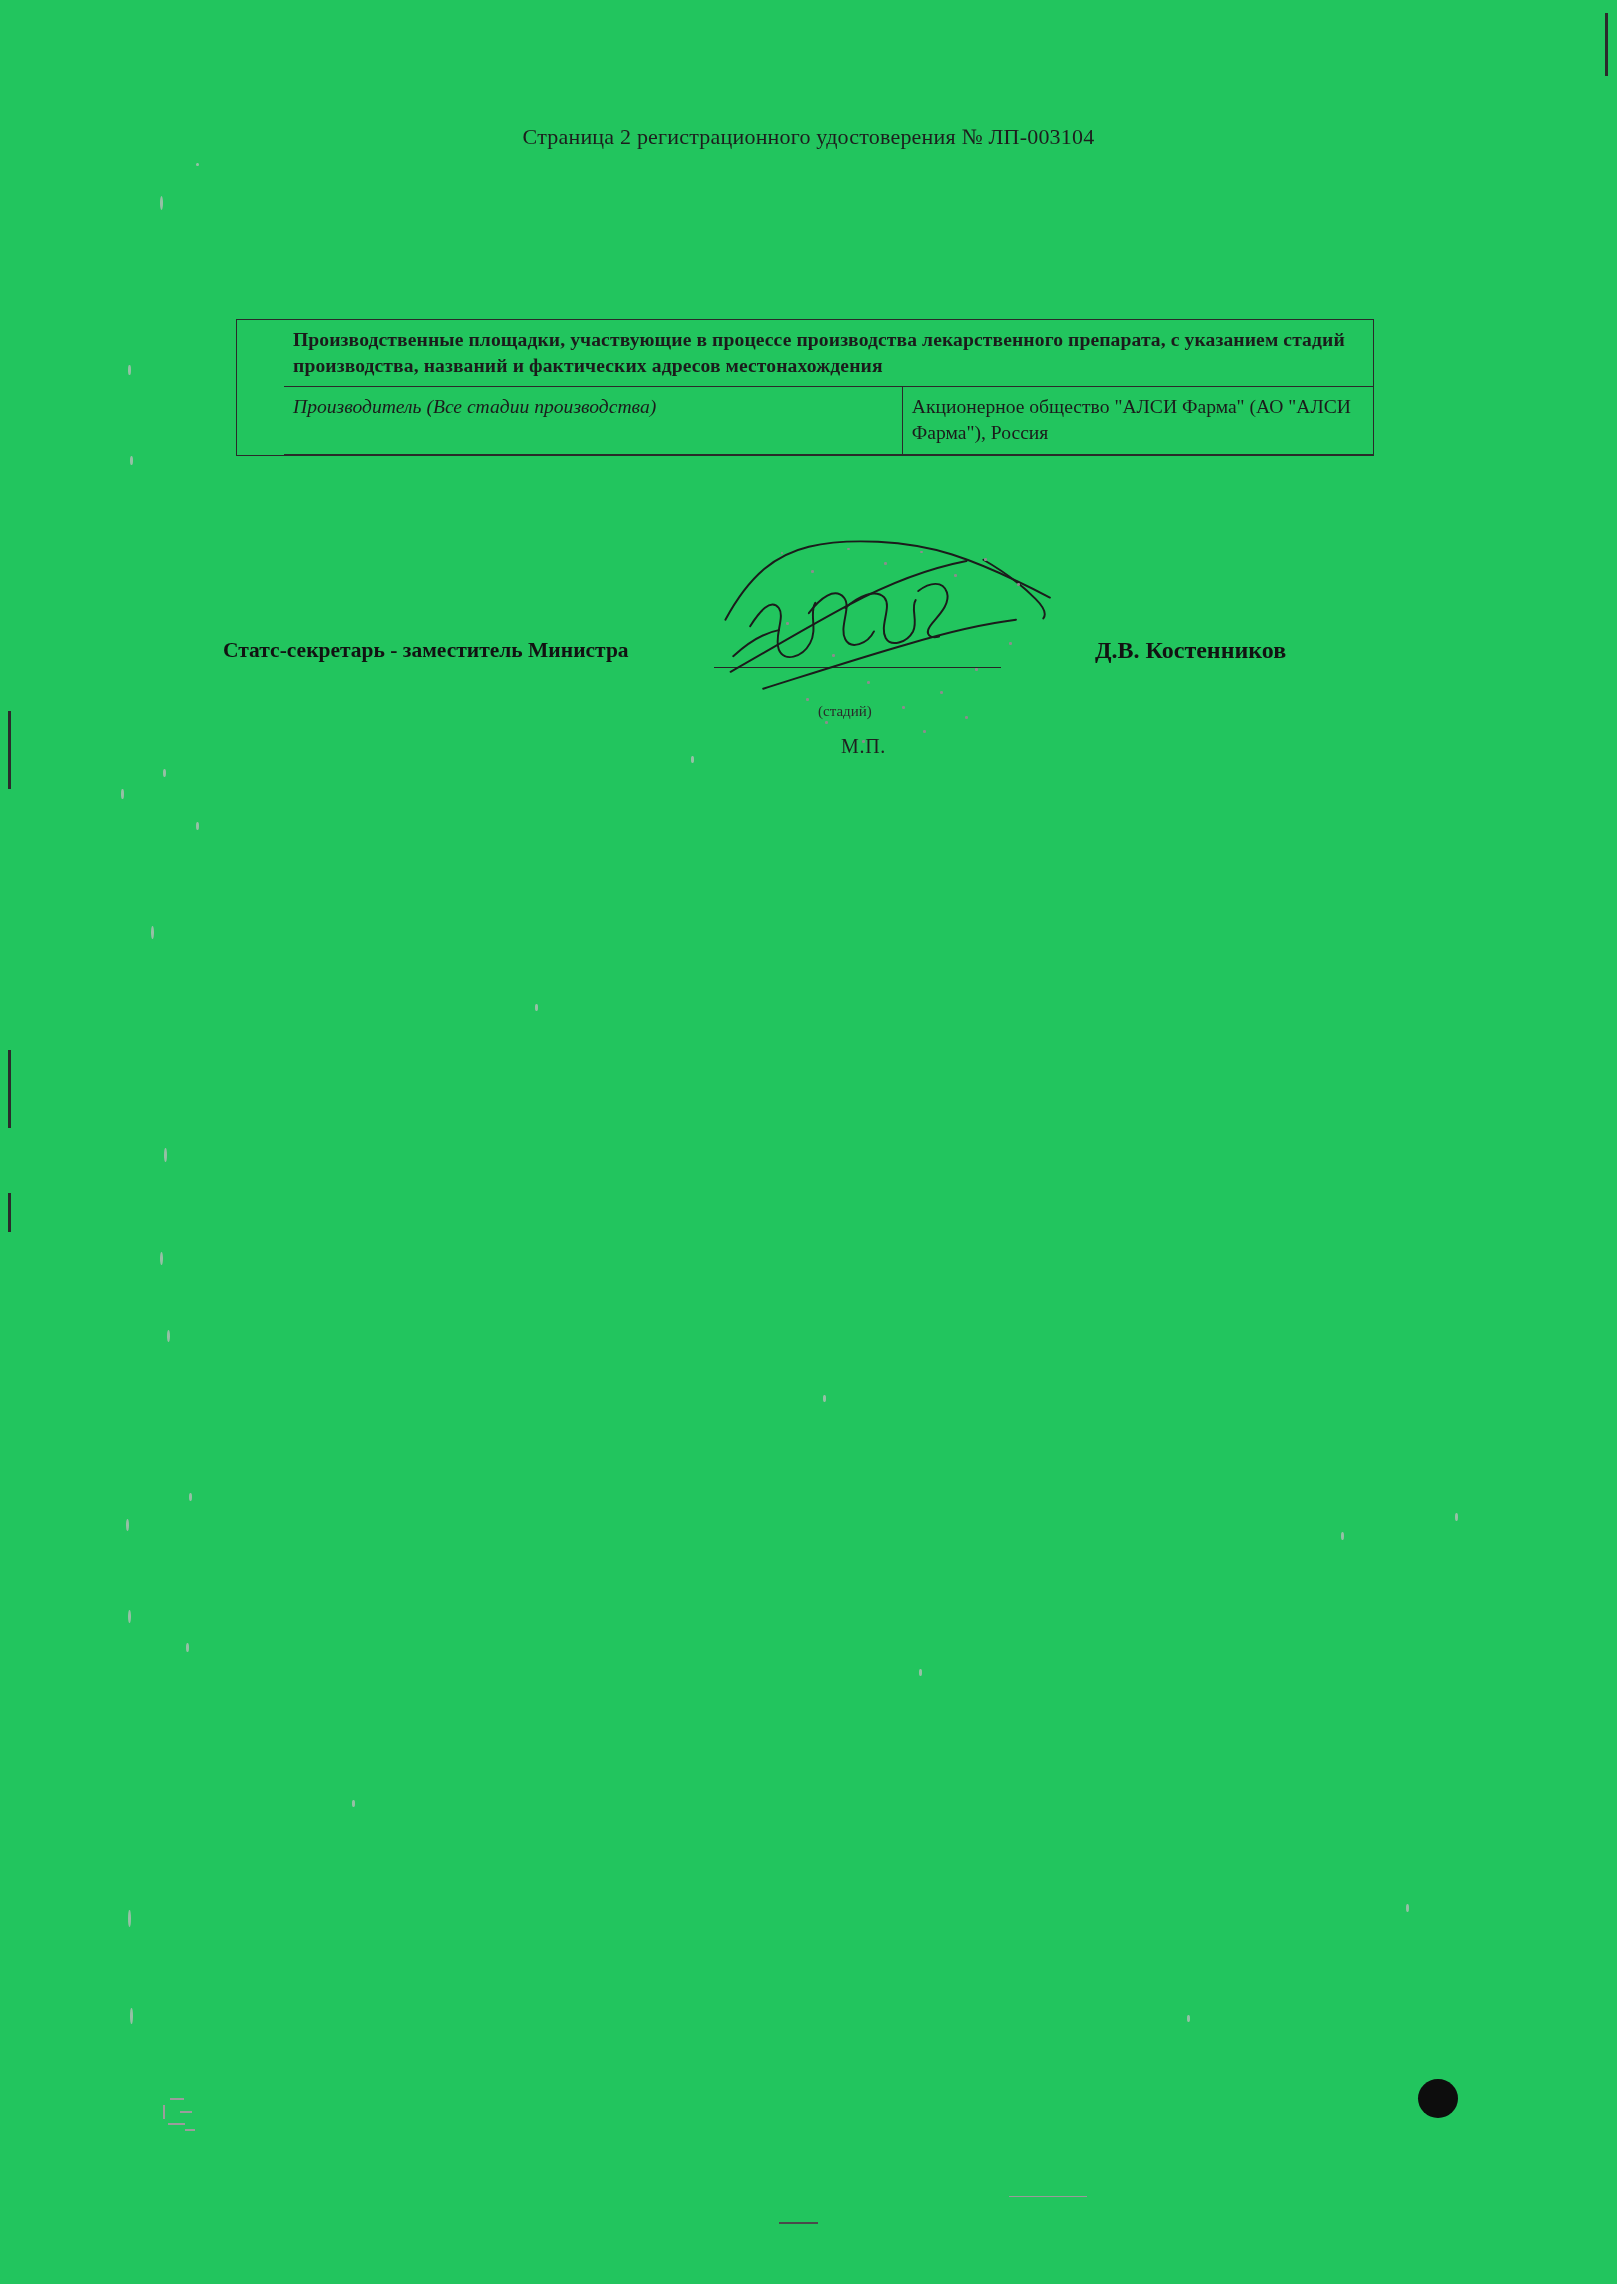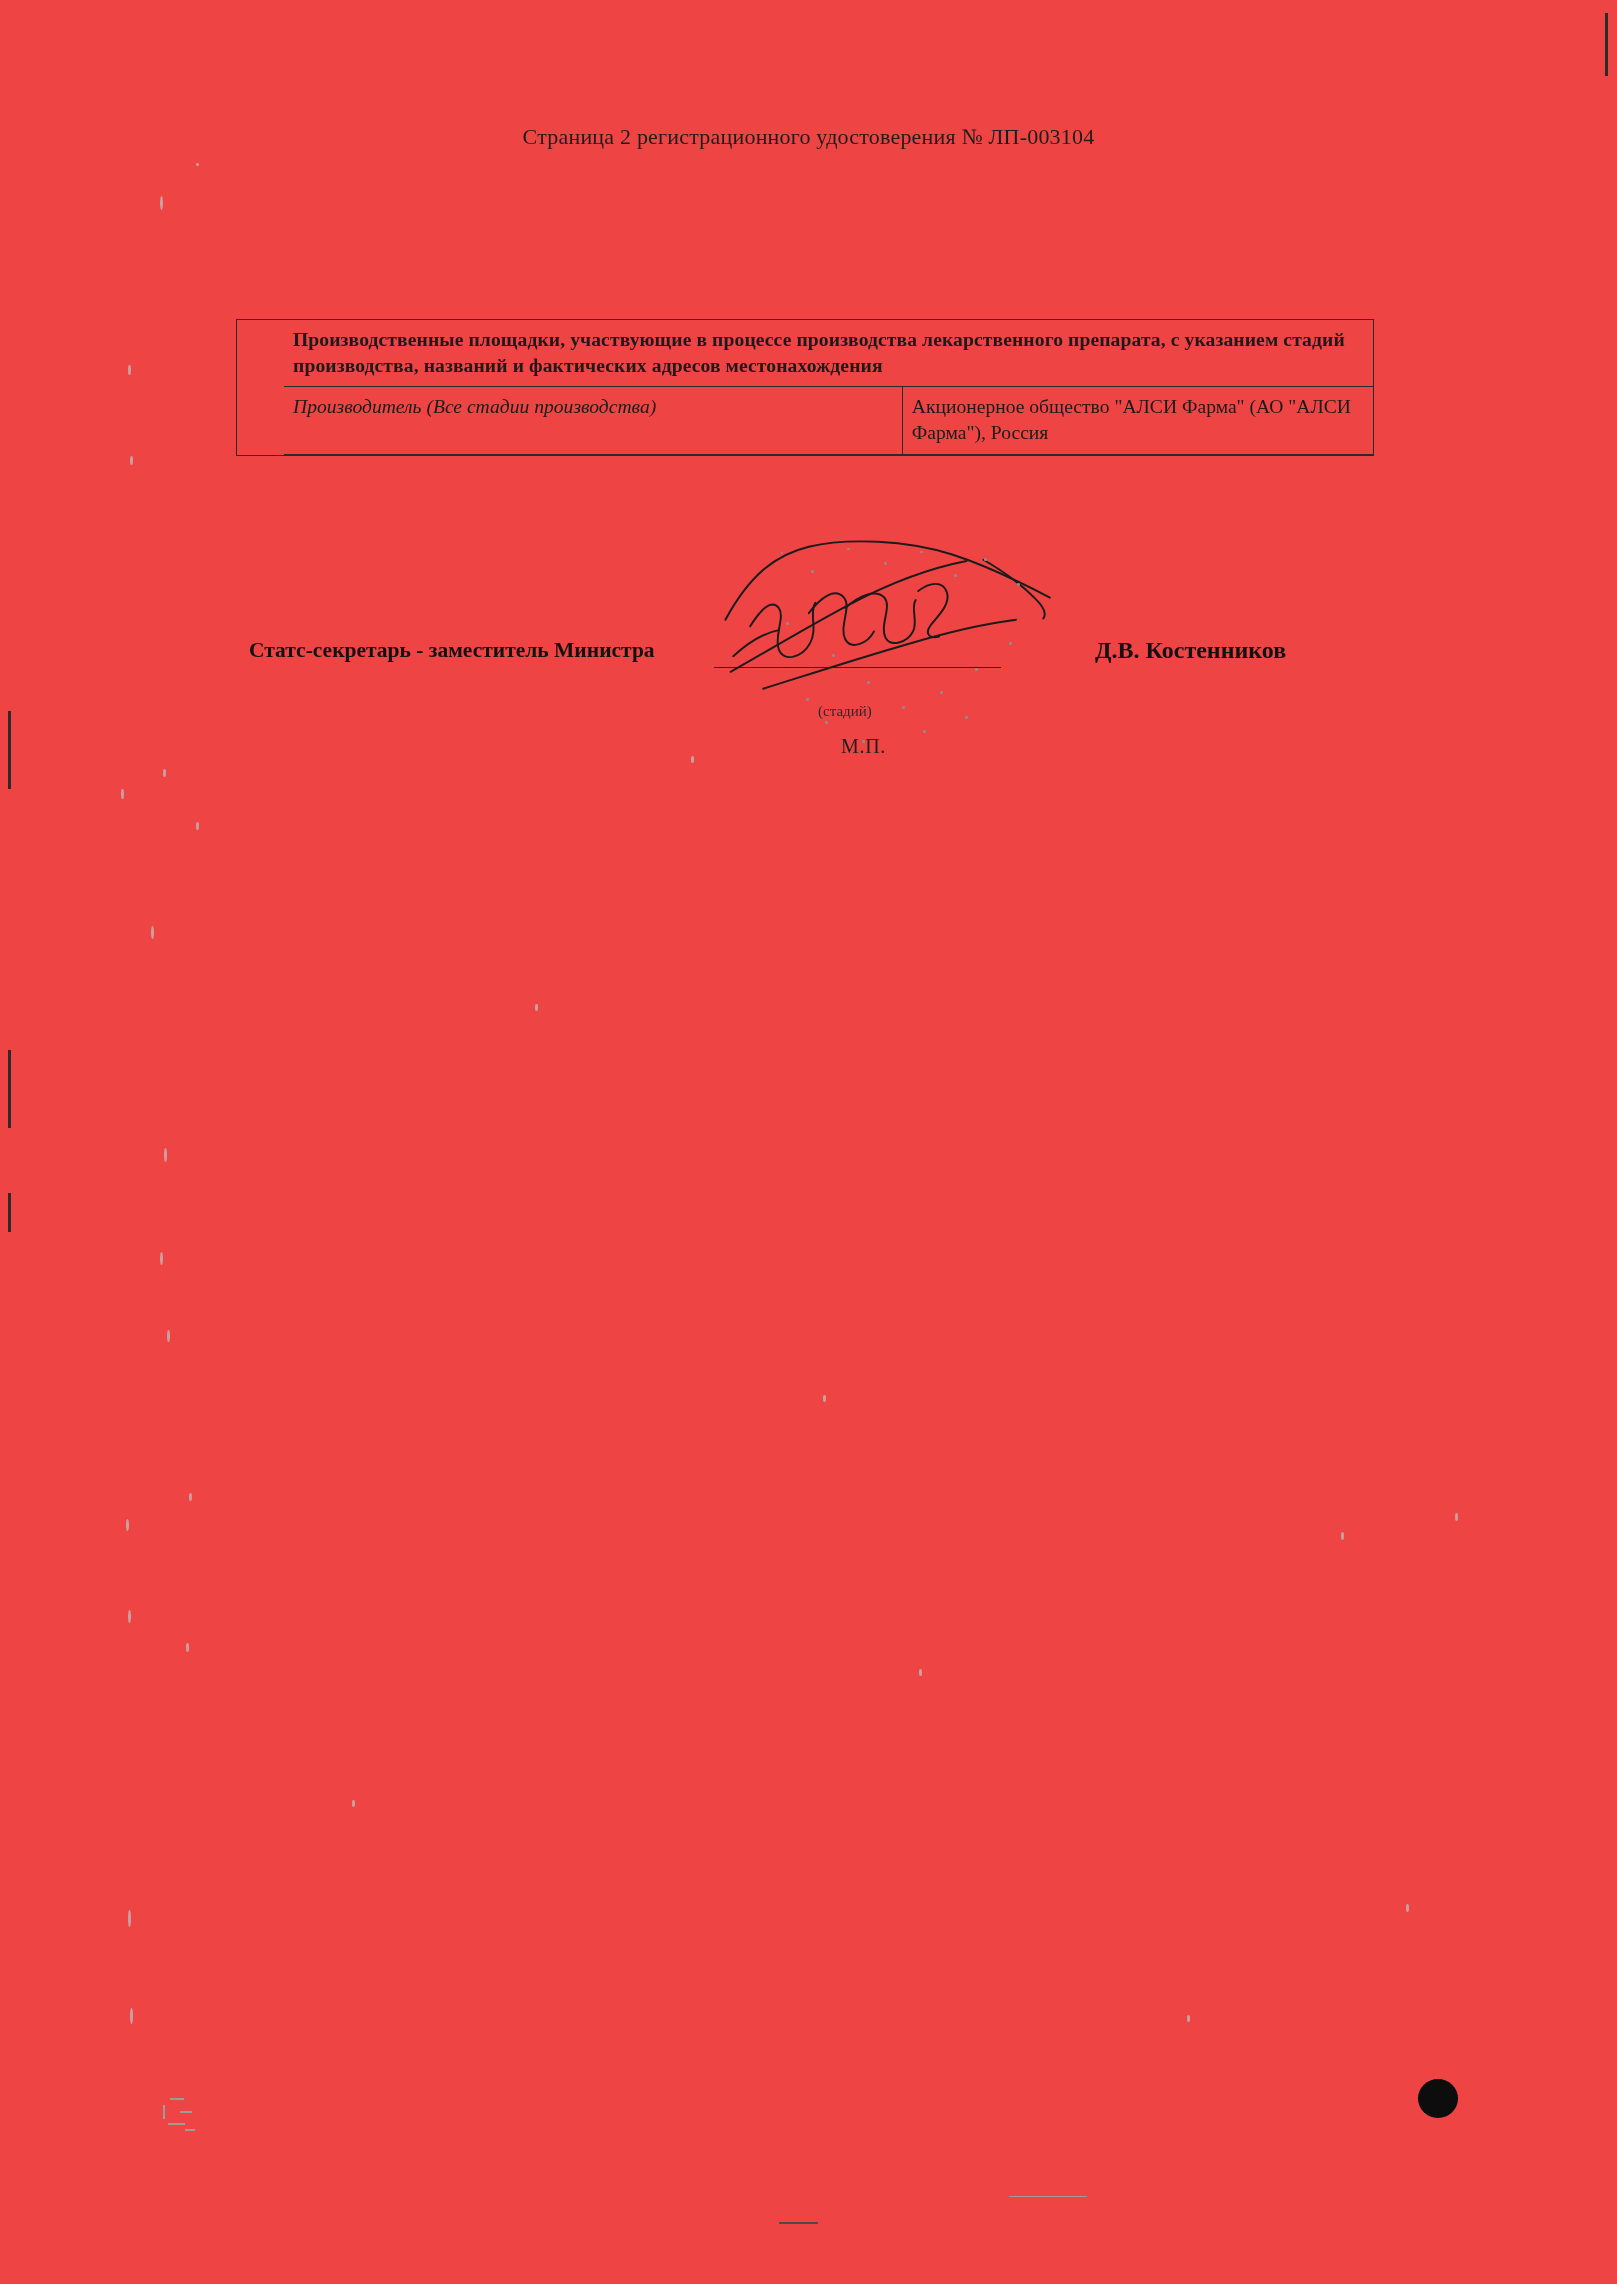--- a/index.html
+++ b/index.html
@@ -8,21 +8,21 @@
     background: #ffffff;
   }
   body {
     font-family: "Liberation Serif", serif;
     color: #1a1a1a;
   }
   .page {
     position: relative;
     width: 1617px;
     height: 2284px;
-    background: #ef4444;
+    background: #22c55e;
     overflow: hidden;
   }
 
   
   .speck {
     position: absolute;
     background: #bdbdbd;
     border-radius: 50%;
     opacity: 0.75;
   }
@@ -82,21 +82,21 @@
   .cell-addr {
     width: 100%;
     font-size: 19px;
     padding-top: 7.8px;
     padding-bottom: 9px;
   }
 
   
   .sign-title {
     position: absolute;
-    left: 249px;
+    left: 223px;
     top: 636px;
     width: 456px;
     font-size: 21.5px;
     font-weight: bold;
     line-height: 1.36;
     color: #121212;
   }
   .sign-name {
     position: absolute;
     left: 1095px;

